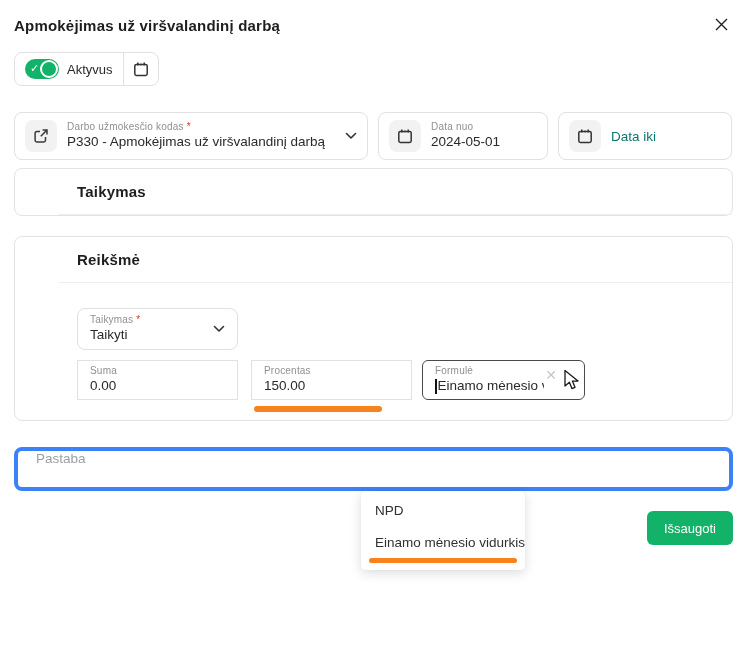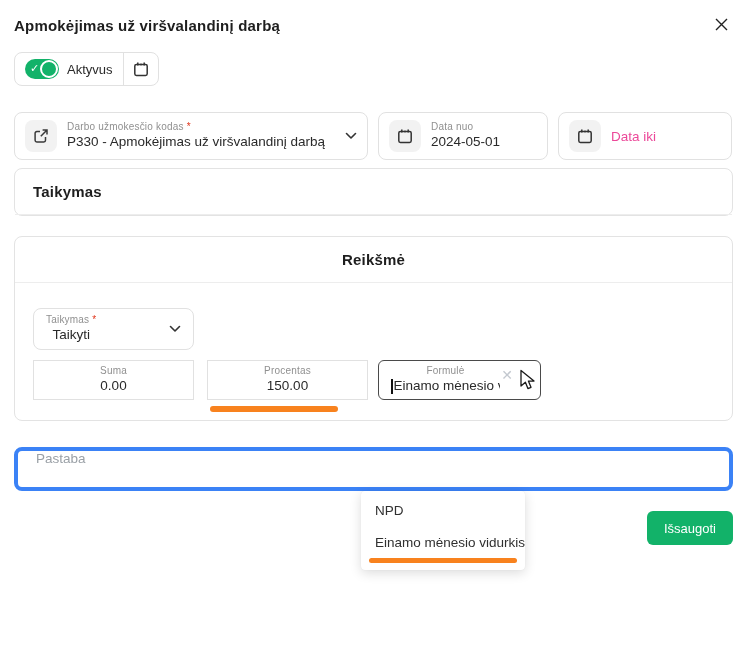--- a/index.html
+++ b/index.html
@@ -36,25 +36,25 @@
   .input-box { display: flex; align-items: center; border: 1px solid #e1e1e1; border-radius: 8px; background: #fff; padding: 0 10px; min-width: 0; }
   .w-code { flex: 0 0 354px; }
   .w-from { flex: 0 0 170px; }
   .w-to   { flex: 0 0 174px; }
   .icon-sq { width: 32px; height: 32px; border-radius: 8px; background: #f2f2f2; display: flex; align-items: center; justify-content: center; margin-right: 10px; flex: 0 0 auto; }
   .fld-col { display: flex; flex-direction: column; justify-content: center; line-height: 1.25; min-width: 0; }
   .fld-label { font-size: 10px; color: #909090; letter-spacing: .2px; white-space: nowrap; }
   .fld-value { font-size: 13.5px; color: #2a2a2a; white-space: nowrap; overflow: hidden; }
   .req { color: #e0351b; }
   .chev { margin-left: auto; padding-left: 6px; display: flex; align-items: center; }
-  .ph-text { font-size: 13.5px; color: #ec4899; }
-
-  
-  .section { border: 1px solid #e3e3e3; border-radius: 8px; background: #fff; }
-  .section + .section { margin-top: 20px; text-align: center; }
+  .ph-text { font-size: 13.5px; color: #0f766e; }
+
+  
+  .section { border: 1px solid #e3e3e3; border-radius: 8px; background: #fff; padding-left: 44px; }
+  .section + .section { margin-top: 20px; }
   .section-head { padding: 14px 18px; font-size: 15px; font-weight: 700; letter-spacing: .2px; color: #1e1e1e; border-bottom: 1px solid #ededed; }
   .section-body { padding: 25px 18px 20px; }
 
   .select-box { position: relative; display: flex; align-items: center; width: 161px; height: 42px; border: 1px solid #e1e1e1; border-radius: 8px; background: #fff; padding: 0 12px; cursor: pointer; }
 
   .values-row { display: flex; margin-top: 10px; }
   .value-field { position: relative; display: flex; flex-direction: column; justify-content: center; height: 40px; border: 1px solid #e1e1e1; border-radius: 0; background: #fff; padding: 0 12px; line-height: 1.25; }
   .vf-suma { width: 161px; margin-right: 13px; }
   .vf-proc { width: 161px; margin-right: 10px; }
   .underline-orange { position: absolute; left: 2px; top: calc(100% + 7px); width: 128px; height: 6px; border-radius: 3px; background: #f8821e; }

